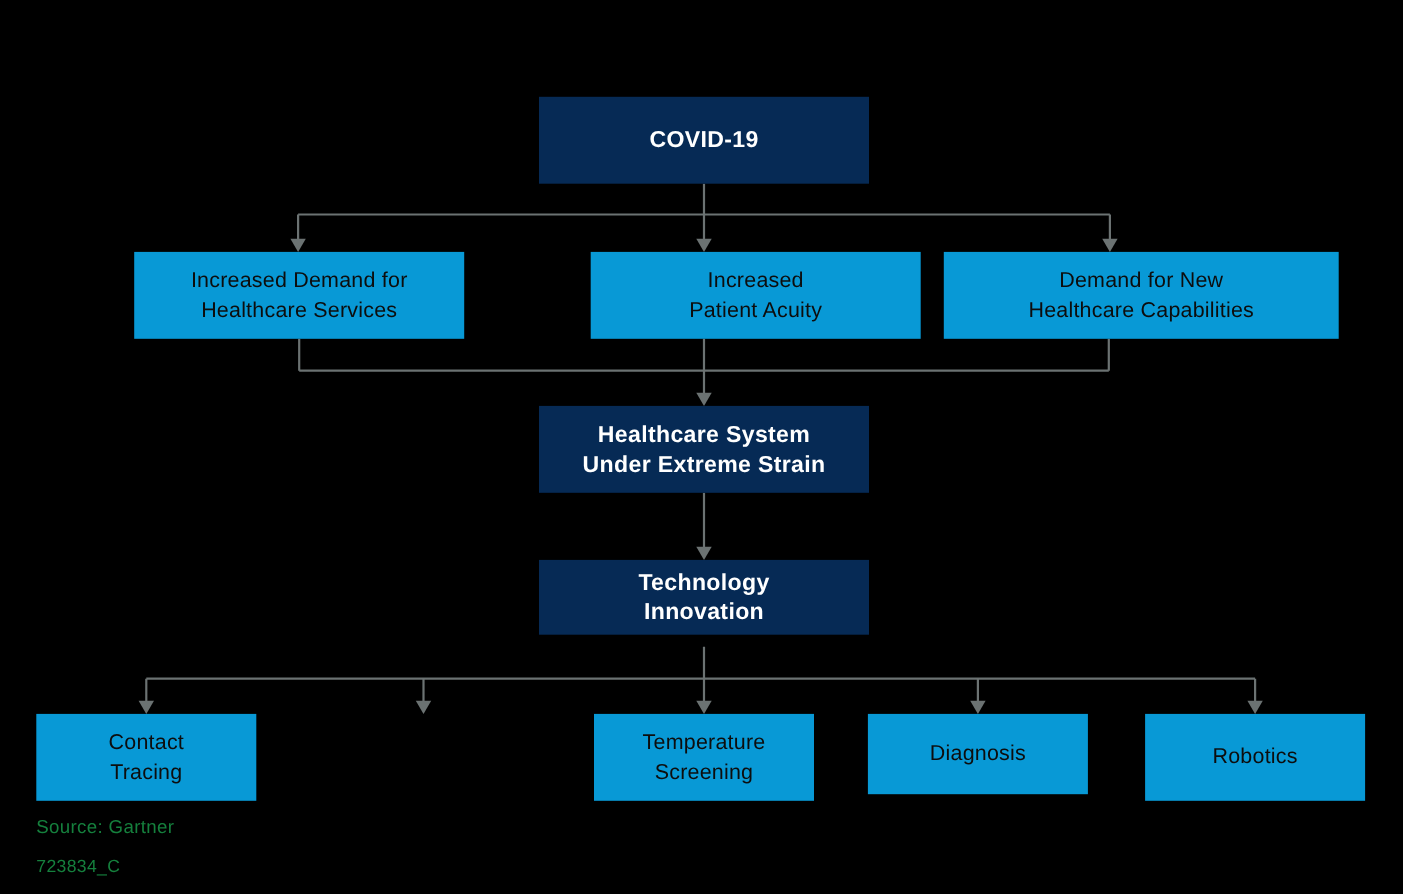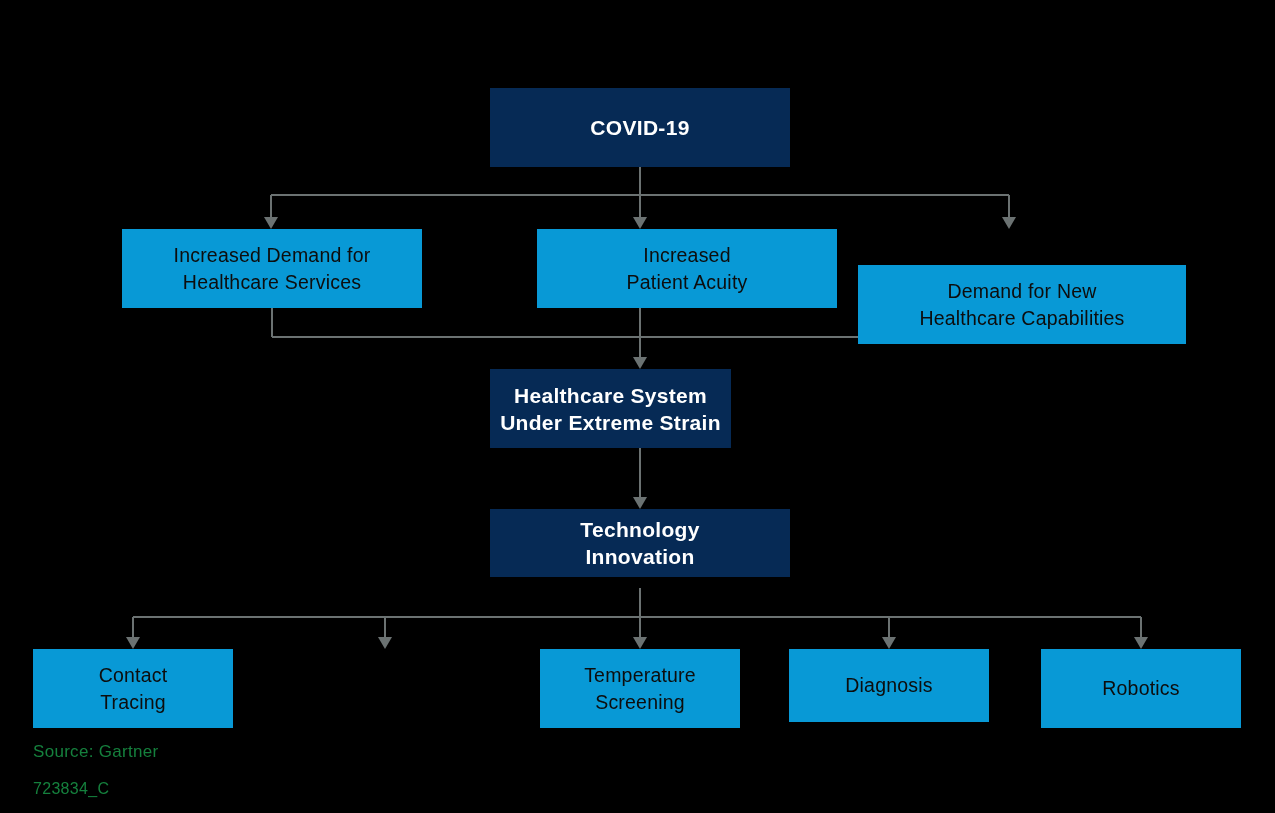--- a/index.html
+++ b/index.html
@@ -47,23 +47,23 @@
     color: #0d0d0d;
     font-size: 19.5px;
     line-height: 27px;
     letter-spacing: 0.2px;
   }
   
   #node-covid        { left: 490px; top: 88px;  width: 300px; height: 79px; }
   
   #node-demand       { left: 122px; top: 229px; width: 300px; height: 79px; }
   #node-acuity       { left: 490px; top: 229px; width: 300px; height: 79px; margin-left: 47px; }
-  #node-capabilities { left: 858px; top: 229px; width: 328px; height: 79px; margin-top: 36px; }
+  #node-capabilities { left: 858px; top: 229px; width: 359px; height: 79px; }
   
-  #node-strain       { left: 490px; top: 369px; width: 241px; height: 79px; }
+  #node-strain       { left: 490px; top: 369px; width: 300px; height: 79px; }
   #node-innovation   { left: 490px; top: 509px; width: 300px; height: 68px; }
   
   #node-contact      { left: 33px;   top: 649px; width: 200px; height: 79px; }
   #node-virtual      { left: 285px;  top: 649px; width: 200px; height: 79px; }
   #node-temperature  { left: 540px;  top: 649px; width: 200px; height: 79px; }
   #node-diagnosis    { left: 789px;  top: 649px; width: 200px; height: 73px; }
   #node-robotics     { left: 1041px; top: 649px; width: 200px; height: 79px; align-items: center; }
 
   .footer-line {
     position: absolute;

